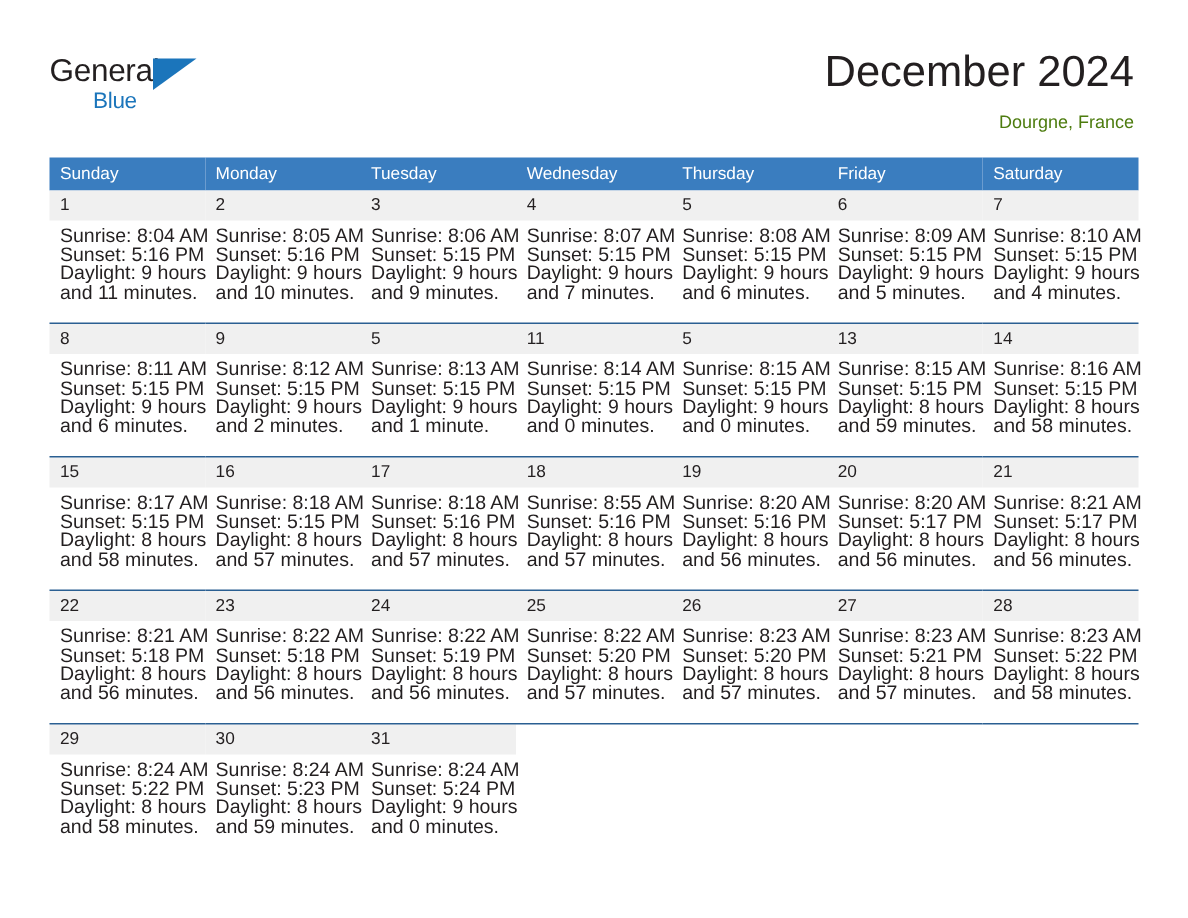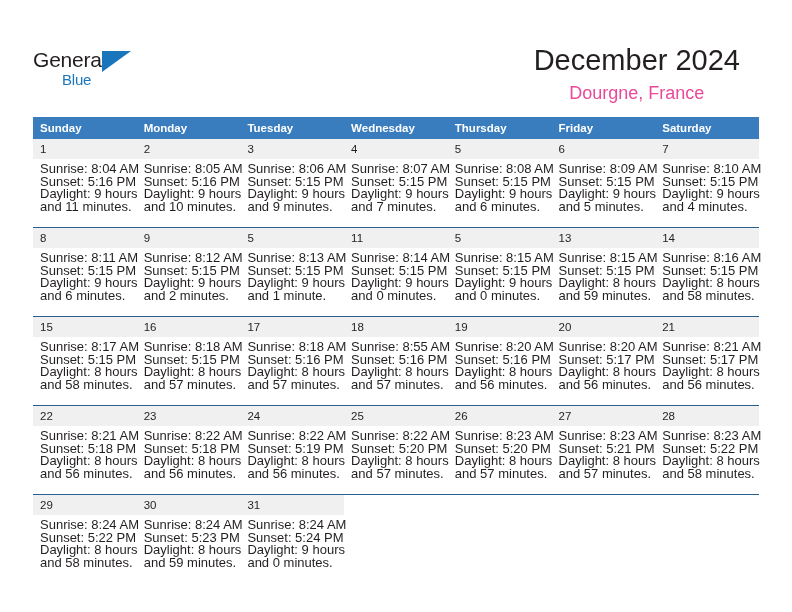--- a/index.html
+++ b/index.html
@@ -13,21 +13,20 @@
     font-family: "Liberation Sans", sans-serif;
     color: #1a1a1a;
     overflow: hidden;
   }
 
   .page {
     position: relative;
     width: 792px;
     height: 576px;
     box-sizing: border-box;
-    margin-top: 12px;
   }
 
   
   .header {
     position: absolute;
     left: 0;
     top: 0;
     width: 792px;
     height: 98px;
   }
@@ -62,54 +61,54 @@
     left: 69px;
     top: 3px;
     width: 0;
     height: 0;
     border-left: 29px solid #1b75bb;
     border-bottom: 21px solid transparent;
   }
 
   .title-block {
     position: absolute;
-    right: 52px;
+    right: 36px;
     top: 30px;
-    text-align: center;
+    text-align: right;
   }
   .cal-title {
     font-size: 29px;
     font-weight: normal;
     color: #231f20;
     line-height: 36px;
     white-space: nowrap;
   }
   .cal-subtitle {
-    font-size: 18px;
-    color: #ec4899;
+    font-size: 12px;
+    color: #4d7c0f;
     line-height: 22px;
     margin-top: 4px;
     white-space: nowrap;
   }
 
   
   .calendar {
     position: absolute;
     left: 33px;
     top: 105px;
     width: 726px;
     border-collapse: collapse;
     table-layout: fixed;
   }
 
   .calendar th {
     background: #3a7dbf;
     color: #ffffff;
     font-size: 11.5px;
-    font-weight: bold;
+    font-weight: normal;
     text-align: left;
     padding: 5px 0 5px 7px;
     height: 19px;
     box-sizing: border-box;
   }
 
   .calendar td {
     vertical-align: top;
     padding: 0;
     width: 103.7px;

